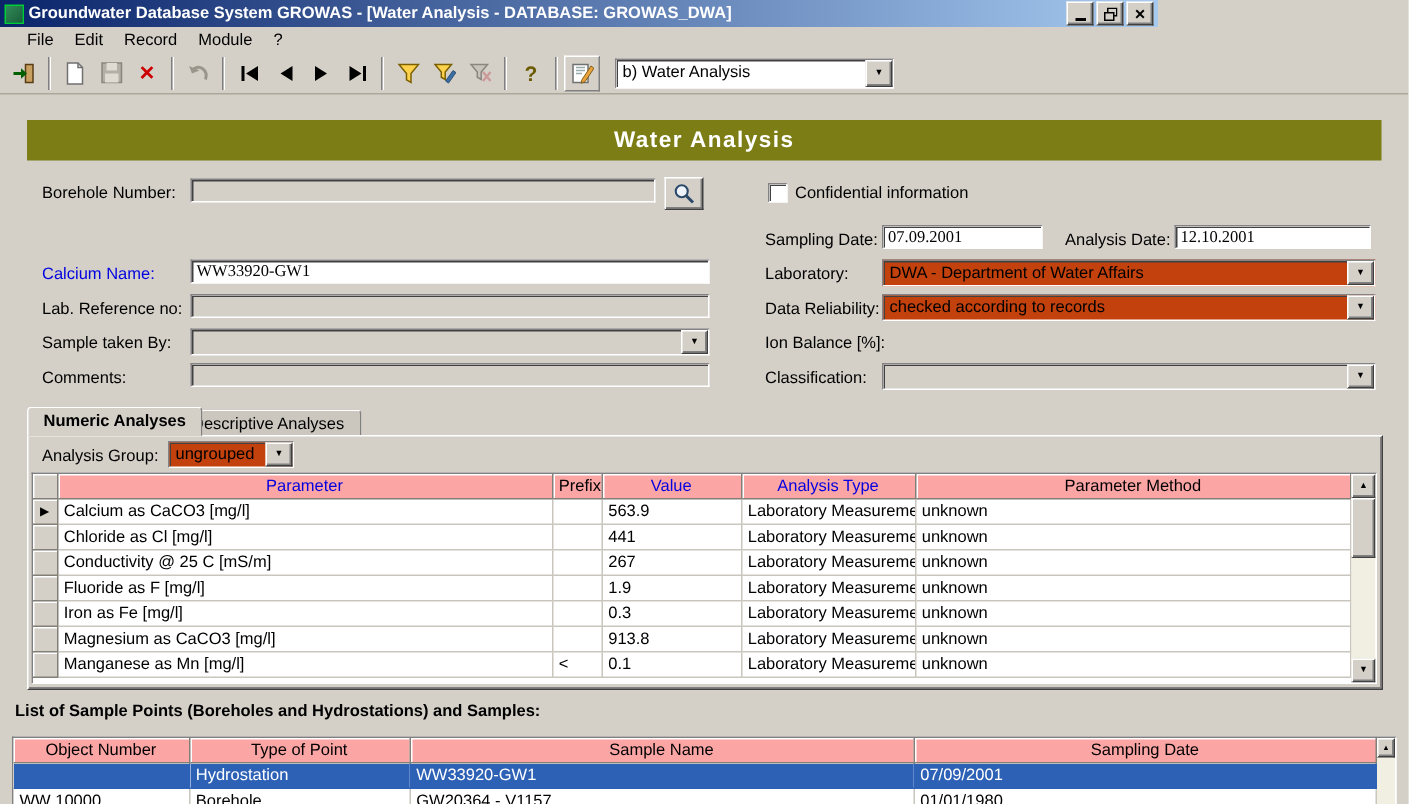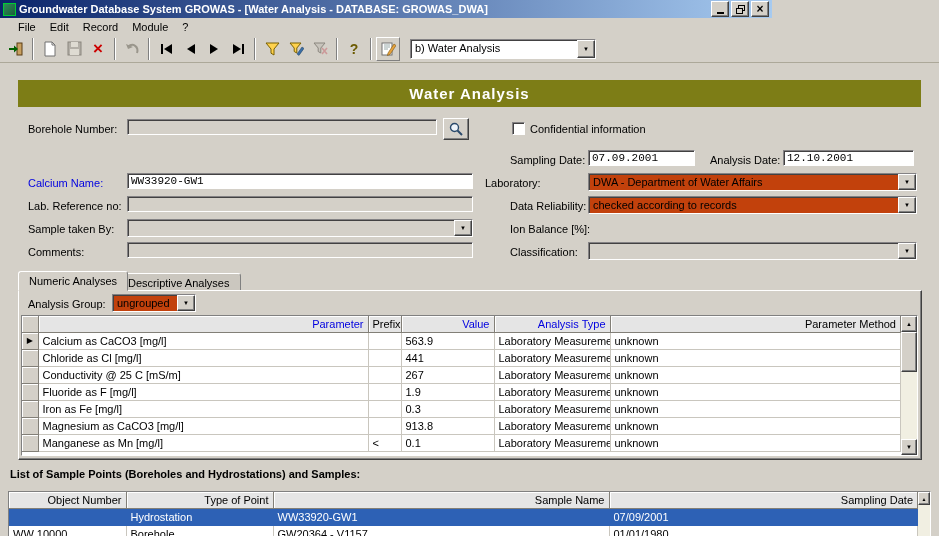--- a/index.html
+++ b/index.html
@@ -23,40 +23,40 @@
   .redx{color:#c00;font-size:17px;font-weight:bold;line-height:1}
   .helpq{color:#6b5a00;font-size:14px;font-weight:bold}
   .module-combo{position:relative;margin-left:10px;width:186px;height:20px;background:#fff;border:1px solid;border-color:#848284 #fff #fff #848284;box-shadow:inset 1px 1px 0 #424142;box-sizing:border-box}
 
   
   .banner{position:absolute;left:18px;top:80px;width:903px;height:27px;background:#7D7D16;color:#fff;display:flex;align-items:center;justify-content:center;font-size:15px;font-weight:bold;letter-spacing:1px}
 
   
   .lbl{position:absolute;white-space:nowrap}
   .lbl.blue{color:#0000E0}
-  .field{position:absolute;height:16px;background:#fff;border:1px solid;border-color:#848284 #fff #fff #848284;box-shadow:inset 1px 1px 0 #424142;box-sizing:border-box;font-family:Liberation Mono, monospace;font-size:11px;padding:0 3px;line-height:15px}
+  .field{position:absolute;height:16px;background:#fff;border:1px solid;border-color:#848284 #fff #fff #848284;box-shadow:inset 1px 1px 0 #424142;box-sizing:border-box;font-family:Liberation Serif, serif;font-size:11px;padding:0 3px;line-height:15px}
   input.field{outline:none;color:#000}
   .field.gray,.combo.gray{background:#D4D0C8}
   .disabled-text{color:#9c9a94}
   .combo{position:absolute;height:18px;background:#c2410c;border:1px solid;border-color:#848284 #fff #fff #848284;box-shadow:inset 1px 1px 0 #424142;box-sizing:border-box}
   .combo .ctext{position:absolute;left:4px;top:1px;right:18px;line-height:14px;overflow:hidden;white-space:nowrap}
   .cbtn{position:absolute;right:0;top:0;bottom:0;width:16px;background:#D4D0C8;border:1px solid;border-color:#fff #404040 #404040 #fff;box-shadow:inset -1px -1px 0 #808080;display:flex;align-items:center;justify-content:center;font-size:6px;color:#000}
   .checkbox{position:absolute;width:13px;height:13px;background:#fff;border:1px solid;border-color:#848284 #fff #fff #848284;box-shadow:inset 1px 1px 0 #424142;box-sizing:border-box}
   .pushbtn{position:absolute;background:#D4D0C8;border:1px solid;border-color:#fff #404040 #404040 #fff;box-shadow:inset -1px -1px 0 #808080;display:flex;align-items:center;justify-content:center}
 
   
   .tab{position:absolute;background:#D4D0C8;border:1px solid;border-color:#fff #808080 transparent #fff;border-radius:3px 3px 0 0;padding:3px 10px 0;box-sizing:border-box;white-space:nowrap}
-  .tab.active{left:18px;top:271px;height:20px;font-weight:normal;z-index:6}
+  .tab.active{left:18px;top:271px;height:20px;font-weight:bold;z-index:6}
   .tab.inactive{left:117px;top:273px;height:18px;background:#CBC7BF;z-index:4}
   .panel{position:absolute;left:18px;top:290px;width:904px;height:170px;background:#D4D0C8;border:1px solid;border-color:#fff #404040 #404040 #fff;box-shadow:inset -1px -1px 0 #808080;box-sizing:border-box;z-index:5}
 
   
   .gridwrap{position:absolute;border:1px solid;border-color:#808080 #fff #fff #808080;background:#fff;display:flex;box-sizing:border-box;z-index:7;overflow:hidden}
   table.grid{border-collapse:collapse;table-layout:fixed;background:#fff;align-self:flex-start}
-  .grid th{background:#e5e5e5;border-right:1px solid #827f77;border-bottom:1px solid #827f77;box-shadow:inset 1px 1px 0 #fff;font-weight:normal;text-align:right;padding:1px 4px;height:14px;font-size:11px;white-space:nowrap;overflow:hidden}
+  .grid th{background:#fca5a5;border-right:1px solid #827f77;border-bottom:1px solid #827f77;box-shadow:inset 1px 1px 0 #fff;font-weight:normal;text-align:center;padding:1px 4px;height:14px;font-size:11px;white-space:nowrap;overflow:hidden}
   .grid td{border-right:1px solid #C9C6BE;border-bottom:1px solid #C9C6BE;padding:1px 4px;height:14px;font-size:11px;white-space:nowrap;overflow:hidden}
   .grid .selc{background:#D4D0C8;border-right:1px solid #827f77;border-bottom:1px solid #827f77;box-shadow:inset 1px 1px 0 #fff;text-align:center;padding:0;font-size:8px;line-height:1}
   .hblue{color:#0000E0}
   .sel-row td{background:#2D61B5;color:#fff;border-right-color:#2D61B5;border-bottom-color:#2D61B5}
   .vscroll{position:relative;background:#F1EFE2;flex:0 0 auto}
   .sbb{position:absolute;left:0;background:#D4D0C8;border:1px solid;border-color:#fff #404040 #404040 #fff;box-shadow:inset -1px -1px 0 #808080;display:flex;align-items:center;justify-content:center;font-size:6px;box-sizing:border-box}
 
   .bottom-title{position:absolute;left:10px;top:468px;font-weight:bold}
 </style>
 </head>
@@ -198,21 +198,21 @@
   <div class="checkbox" style="left:512px;top:122px"></div>
   <span class="lbl" style="left:530px;top:123px">Confidential information</span>
 
   <span class="lbl" style="left:510px;top:154px">Sampling Date:</span>
   <input class="field" style="left: 588px; top: 150px; width: 107px;" value="07.09.2001">
   <span class="lbl" style="left:710px;top:154px">Analysis Date:</span>
   <input class="field" style="left: 783px; top: 150px; width: 131px;" value="12.10.2001">
 
   <span class="lbl blue" style="left:28px;top:177px">Calcium Name:</span>
   <input class="field" style="left: 127px; top: 173px; width: 346px;" value="WW33920-GW1">
-  <span class="lbl" style="left:485px;top:177px">Laboratory:</span>
+  <span class="lbl" style="left:510px;top:177px">Laboratory:</span>
   <div class="combo" style="left:588px;top:173px;width:329px">
     <span class="ctext">DWA - Department of Water Affairs</span>
     <span class="cbtn">▼</span>
   </div>
 
   <span class="lbl" style="left:28px;top:200px">Lab. Reference no:</span>
   <input class="field gray" style="left: 127px; top: 196px; width: 346px;" value="">
   <span class="lbl" style="left:510px;top:200px">Data Reliability:</span>
   <div class="combo" style="left:588px;top:196px;width:329px">
     <span class="ctext">checked according to records</span>

